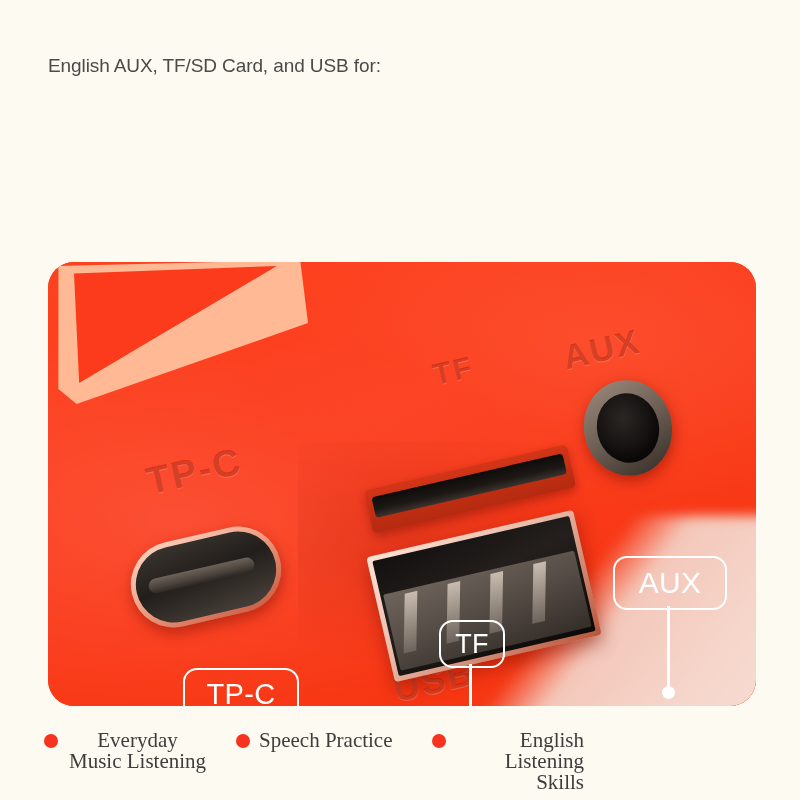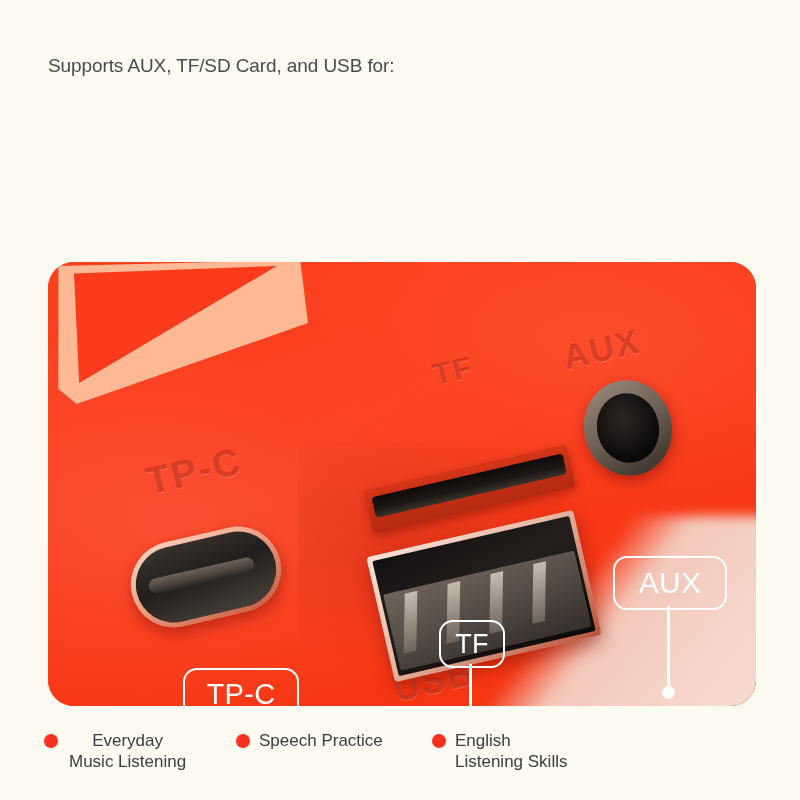--- a/index.html
+++ b/index.html
@@ -298,37 +298,37 @@
   .b4 { width: 180px; }
   .bullet {
     width: 14px;
     height: 14px;
     border-radius: 50%;
     background: #f9311f;
     flex: 0 0 auto;
     margin-top: 4px;
   }
   .benefit-label {
-    font-family: Liberation Sans, sans-serif;
-    font-size: 17px;
+    font-family: Liberation Serif, serif;
+    font-size: 21px;
     line-height: 21px;
     color: #3d3d3d;
     white-space: pre-line;
     text-align: center;
   }
   .b1 .benefit-label { text-align: center; margin-left: 2px; }
   .b2 .benefit-label { text-align: center; }
-  .b3 .benefit-label { text-align: left; }
+  .b3 .benefit-label { text-align: right; }
   .b4 .benefit-label { text-align: left; }
 </style>
 </head>
 <body>
 
 <div class="header">
-  <p class="subhead">Supports AUX, TF/SD Card, and USB for:</p>
+  <p class="subhead">English AUX, TF/SD Card, and USB for:</p>
 </div>
 
 <div class="photo-panel">
 
   <div class="panel-body"></div>
   <div class="soft-sheen"></div>
   <div class="wedge"></div>
   <div class="wedge-inner"></div>
   <div class="corner-glow"></div>
 

